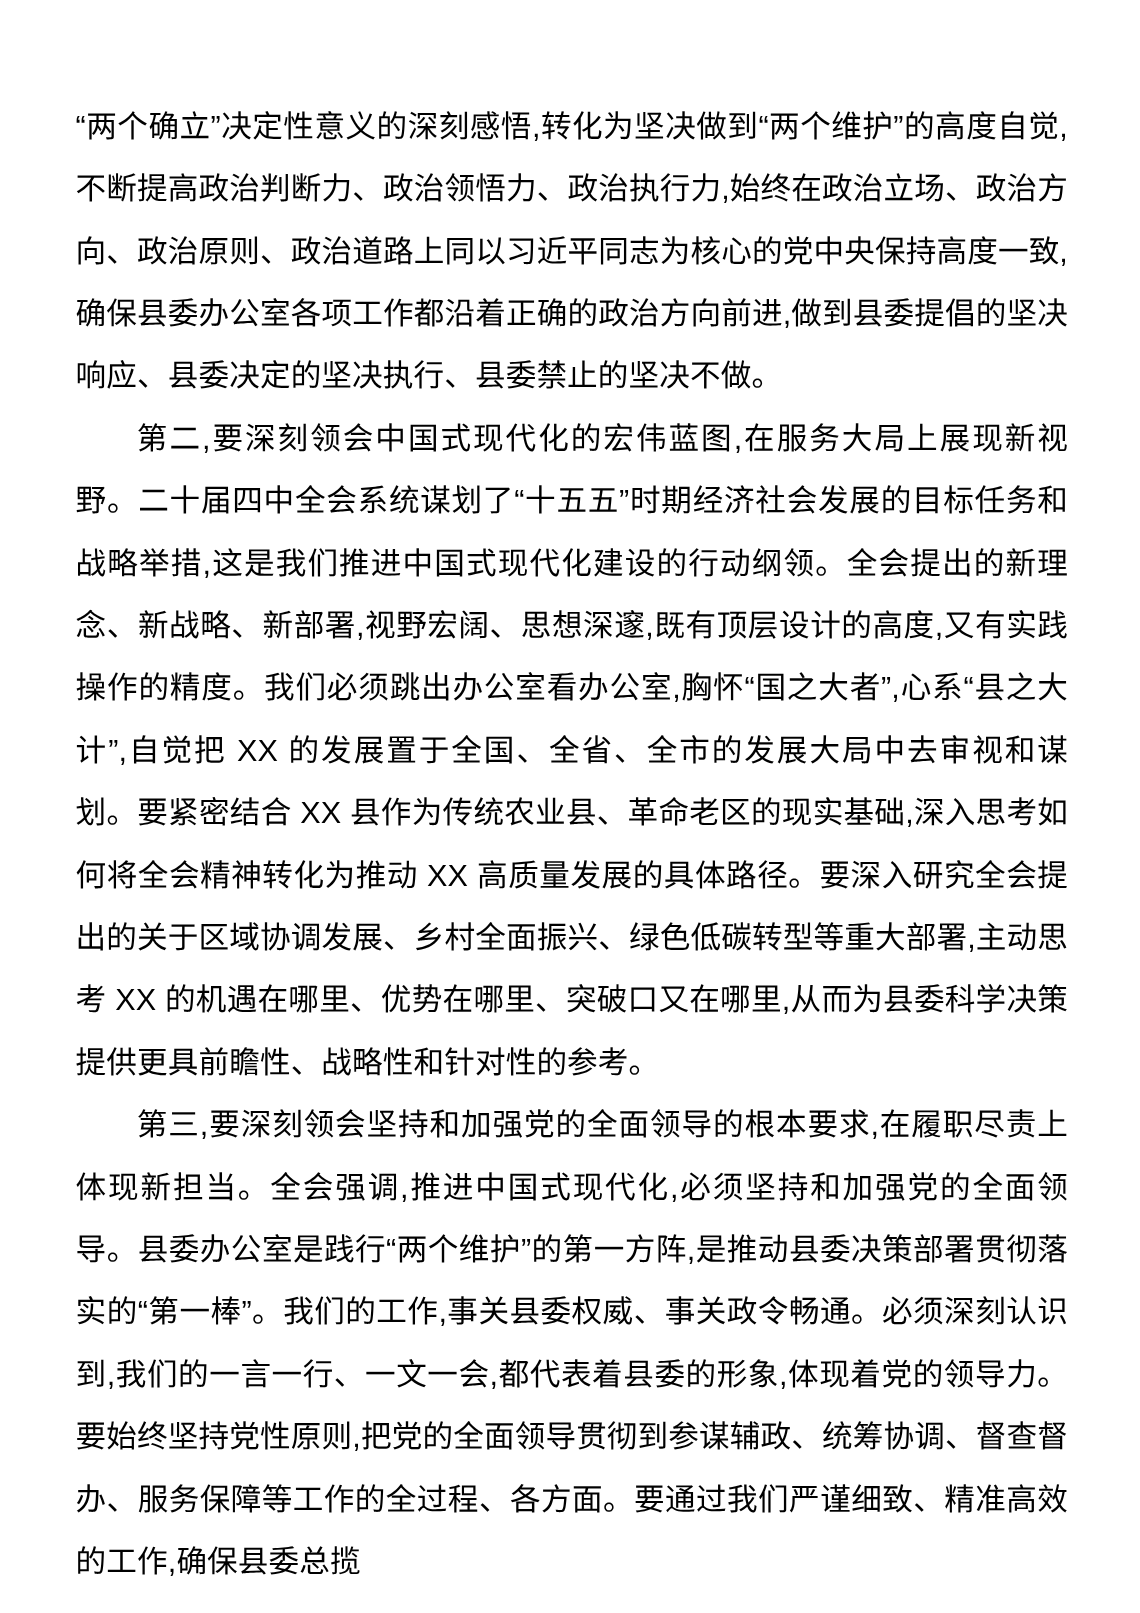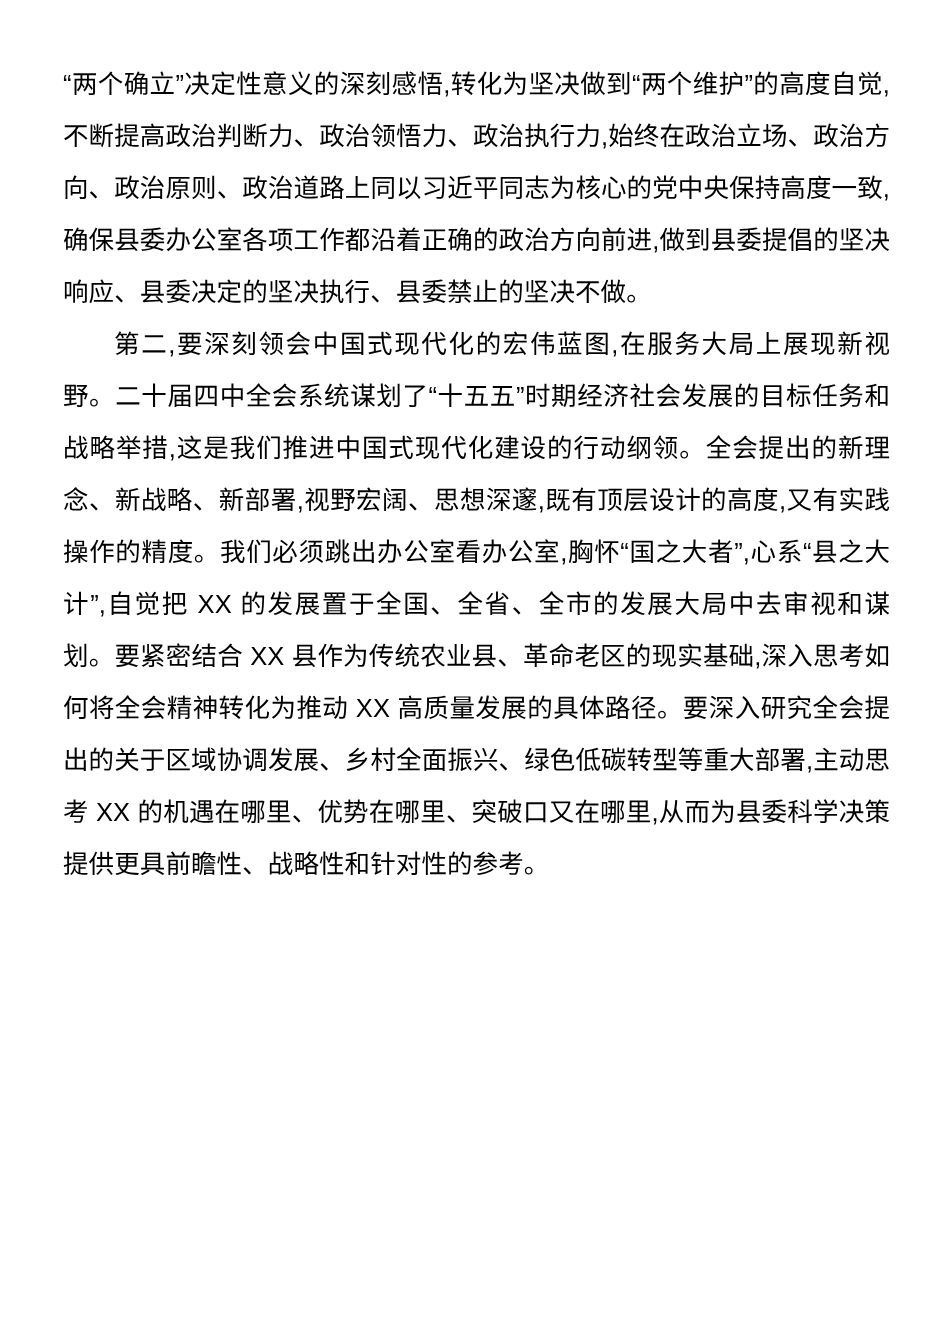--- a/index.html
+++ b/index.html
@@ -8,21 +8,21 @@
     padding: 0;
     background: #ffffff;
   }
 
   .page {
     position: relative;
     width: 950px;
     height: 1344px;
     background: #ffffff;
     box-sizing: border-box;
-    padding: 58px 60px 0 63px;
+    padding: 80px 60px 0 63px;
     overflow: hidden;
   }
 
   .doc-body {
     width: 827px;
   }
 
   .para {
     margin: 0;
     font-family: "Liberation Sans", "DejaVu Sans", sans-serif;
@@ -48,15 +48,16 @@
 </head>
 <body>
 
 <div class="page">
   <div class="doc-body">
 
     <p class="para cont">“两个确立”决定性意义的深刻感悟,转化为坚决做到“两个维护”的高度自觉,不断提高政治判断力、政治领悟力、政治执行力,始终在政治立场、政治方向、政治原则、政治道路上同以习近平同志为核心的党中央保持高度一致,确保县委办公室各项工作都沿着正确的政治方向前进,做到县委提倡的坚决响应、县委决定的坚决执行、县委禁止的坚决不做。</p>
 
     <p class="para indent">第二,要深刻领会中国式现代化的宏伟蓝图,在服务大局上展现新视野。二十届四中全会系统谋划了“十五五”时期经济社会发展的目标任务和战略举措,这是我们推进中国式现代化建设的行动纲领。全会提出的新理念、新战略、新部署,视野宏阔、思想深邃,既有顶层设计的高度,又有实践操作的精度。我们必须跳出办公室看办公室,胸怀“国之大者”,心系“县之大计”,自觉把 XX 的发展置于全国、全省、全市的发展大局中去审视和谋划。要紧密结合 XX 县作为传统农业县、革命老区的现实基础,深入思考如何将全会精神转化为推动 XX 高质量发展的具体路径。要深入研究全会提出的关于区域协调发展、乡村全面振兴、绿色低碳转型等重大部署,主动思考 XX 的机遇在哪里、优势在哪里、突破口又在哪里,从而为县委科学决策提供更具前瞻性、战略性和针对性的参考。</p>
 
+    <p class="para indent">第三,要深刻领会坚持和加强党的全面领导的根本要求,在履职尽责上体现新担当。全会强调,推进中国式现代化,必须坚持和加强党的全面领导。县委办公室是践行“两个维护”的第一方阵,是推动县委决策部署贯彻落实的“第一棒”。我们的工作,事关县委权威、事关政令畅通。必须深刻认识到,我们的一言一行、一文一会,都代表着县委的形象,体现着党的领导力。要始终坚持党性原则,把党的全面领导贯彻到参谋辅政、统筹协调、督查督办、服务保障等工作的全过程、各方面。要通过我们严谨细致、精准高效的工作,确保县委总揽</p>
 
   </div>
 </div>
 
 </body></html>

